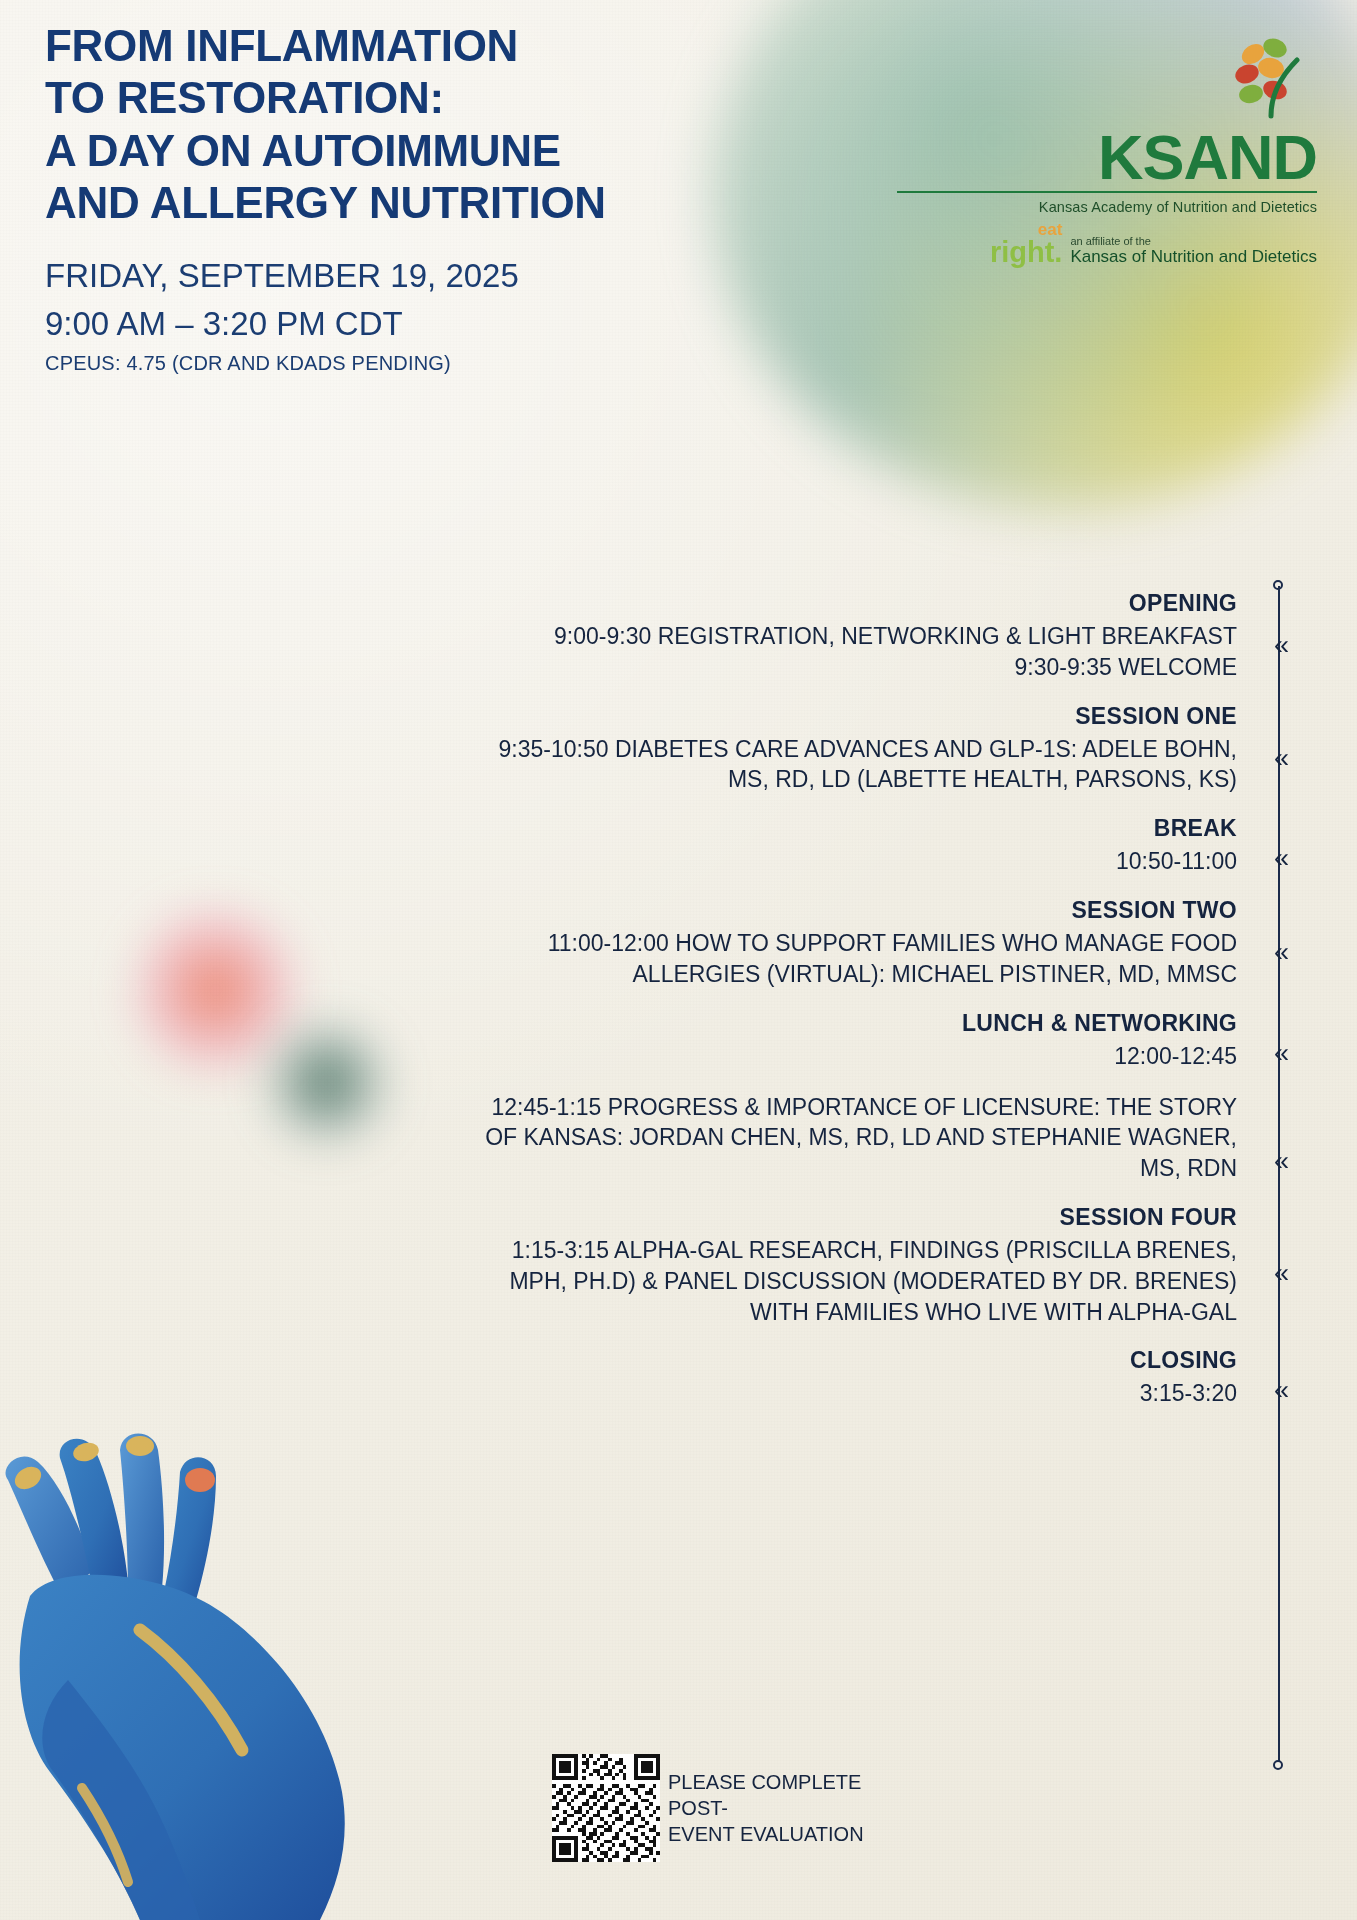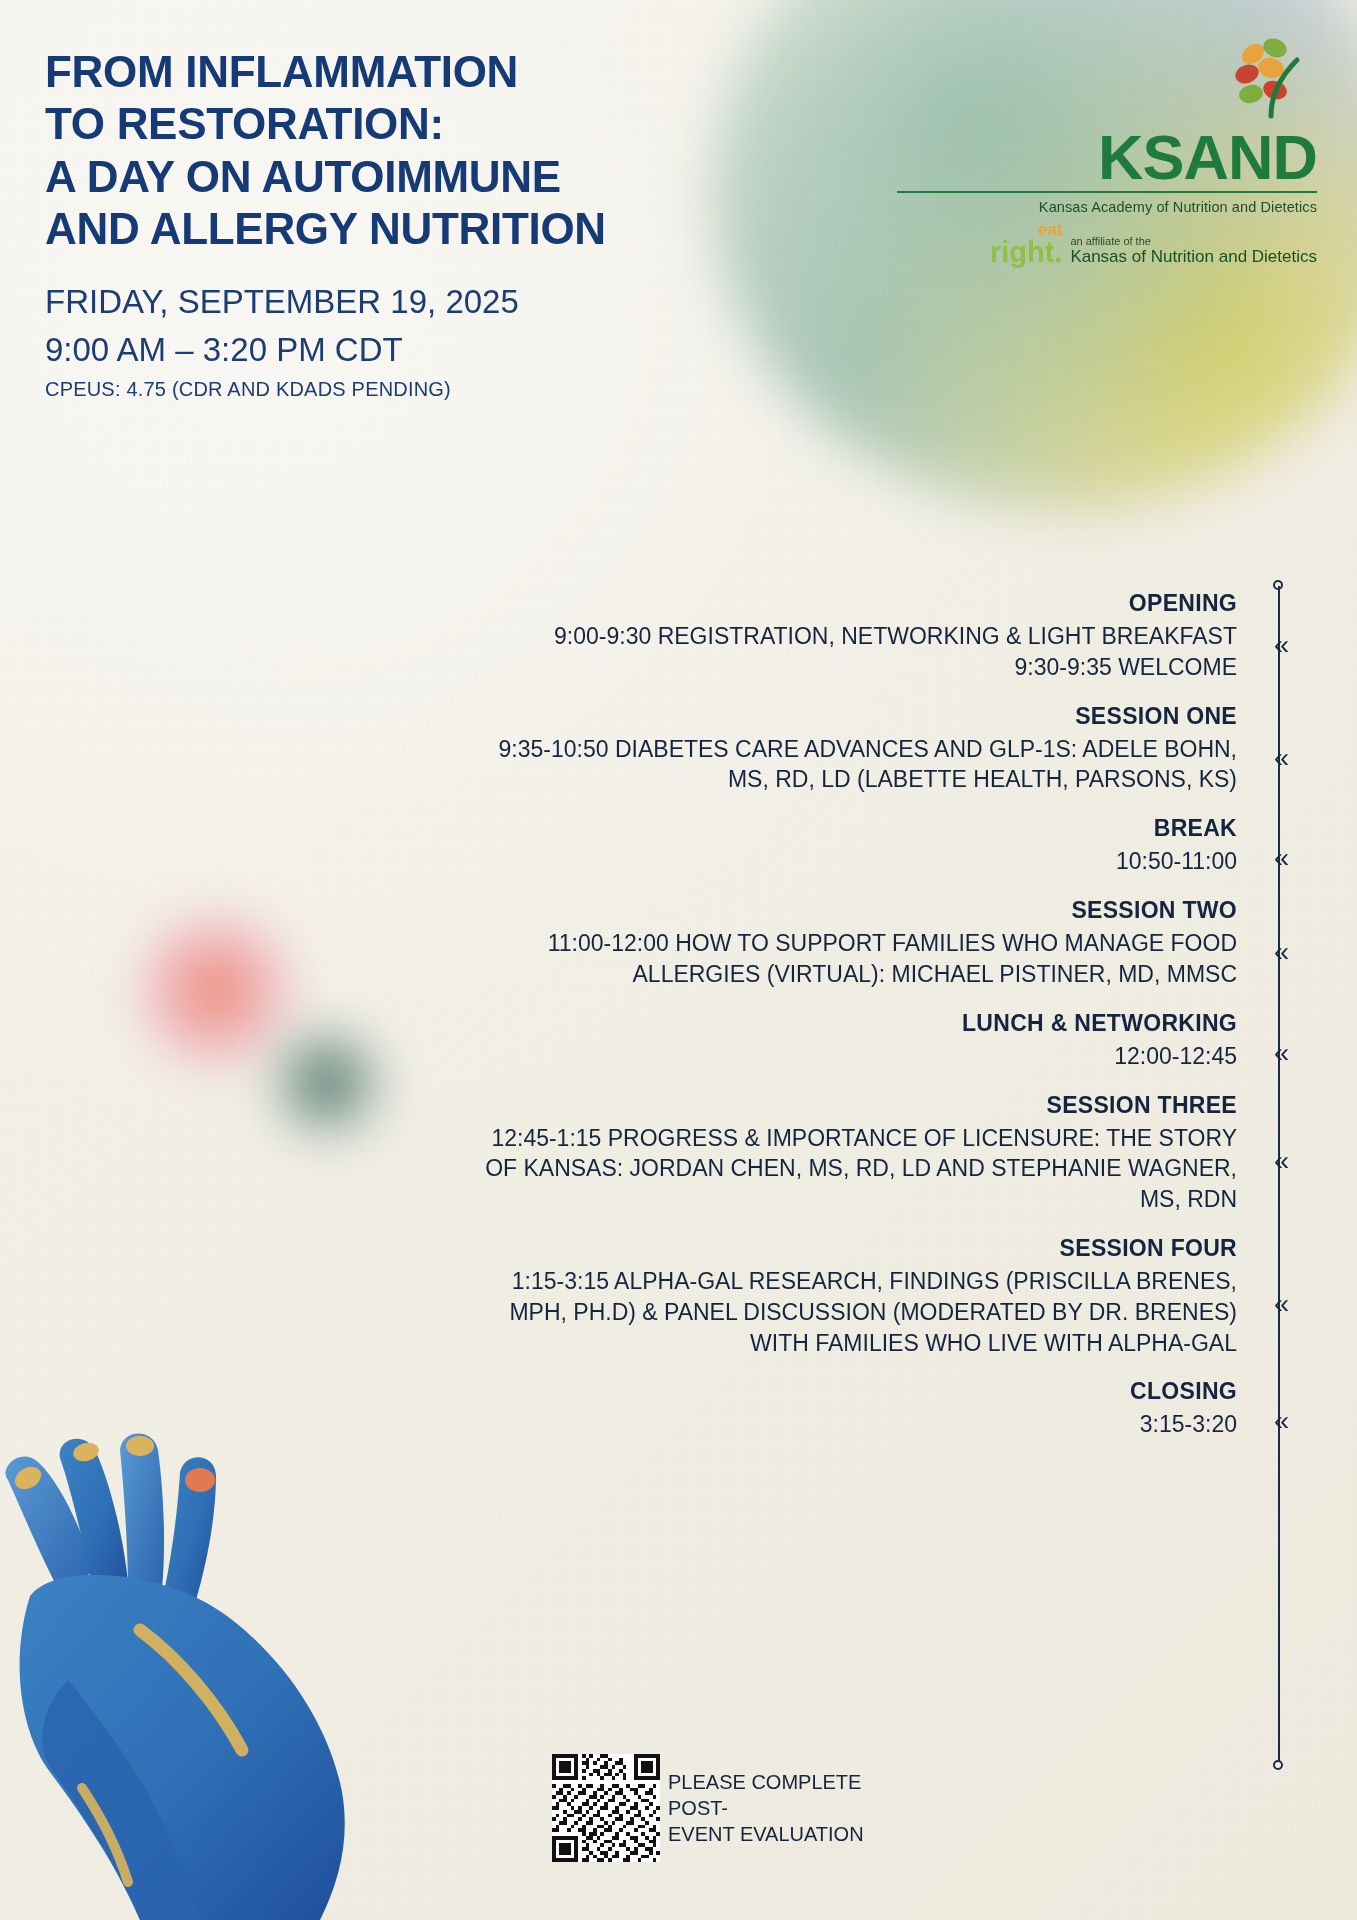--- a/index.html
+++ b/index.html
@@ -59,21 +59,21 @@
     width: 130px; height: 125px;
     left: 262px; top: 1020px;
     background: radial-gradient(circle at 50% 50%, rgba(45,90,70,.85) 0%, rgba(70,115,110,.45) 40%, rgba(110,140,160,0) 75%);
     filter: blur(22px);
   }
 
   
   .header {
     position: absolute;
     left: 45px;
-    top: 46px;
+    top: 20px;
     width: 700px;
   }
   .title {
     color: #153a75;
     font-size: 44px;
     font-weight: bold;
     line-height: 1.19;
     letter-spacing: -0.3px;
     margin: 0;
     white-space: pre-line;
@@ -320,21 +320,20 @@
       <div class="chev" style="top:42px">«</div>
     </div>
 
     <div class="block">
       <div class="block-title">LUNCH &amp; NETWORKING</div>
       <div class="block-body">12:00-12:45</div>
       <div class="chev" style="top:30px">«</div>
     </div>
 
     <div class="block">
-      <div class="block-title">SESSION THREE</div>
       <div class="block-body">12:45-1:15 PROGRESS &amp; IMPORTANCE OF LICENSURE: THE STORY
 OF KANSAS: JORDAN CHEN, MS, RD, LD AND STEPHANIE WAGNER,
 MS, RDN</div>
       <div class="chev" style="top:56px">«</div>
     </div>
 
     <div class="block">
       <div class="block-title">SESSION FOUR</div>
       <div class="block-body">1:15-3:15  ALPHA-GAL RESEARCH, FINDINGS (PRISCILLA BRENES,
 MPH, PH.D) &amp; PANEL DISCUSSION (MODERATED BY DR. BRENES)

